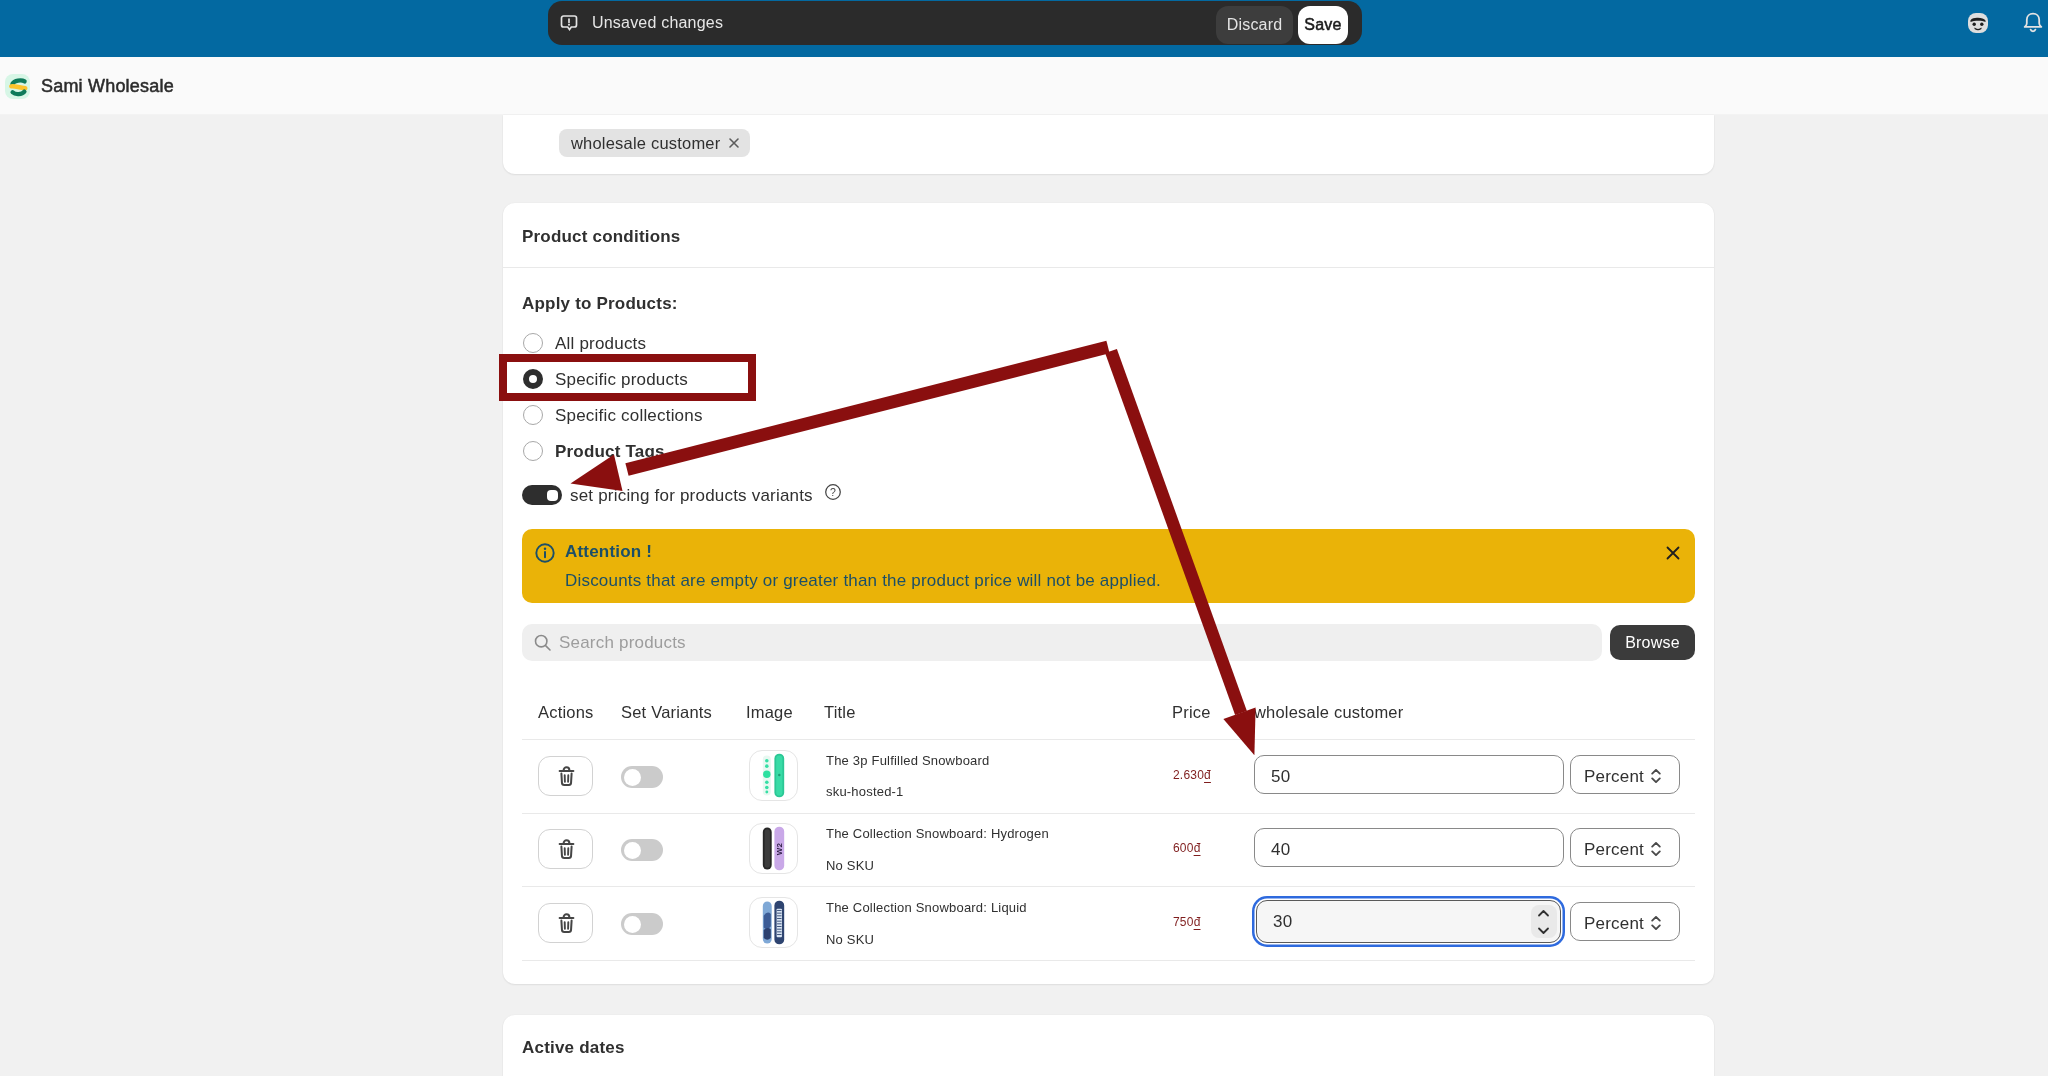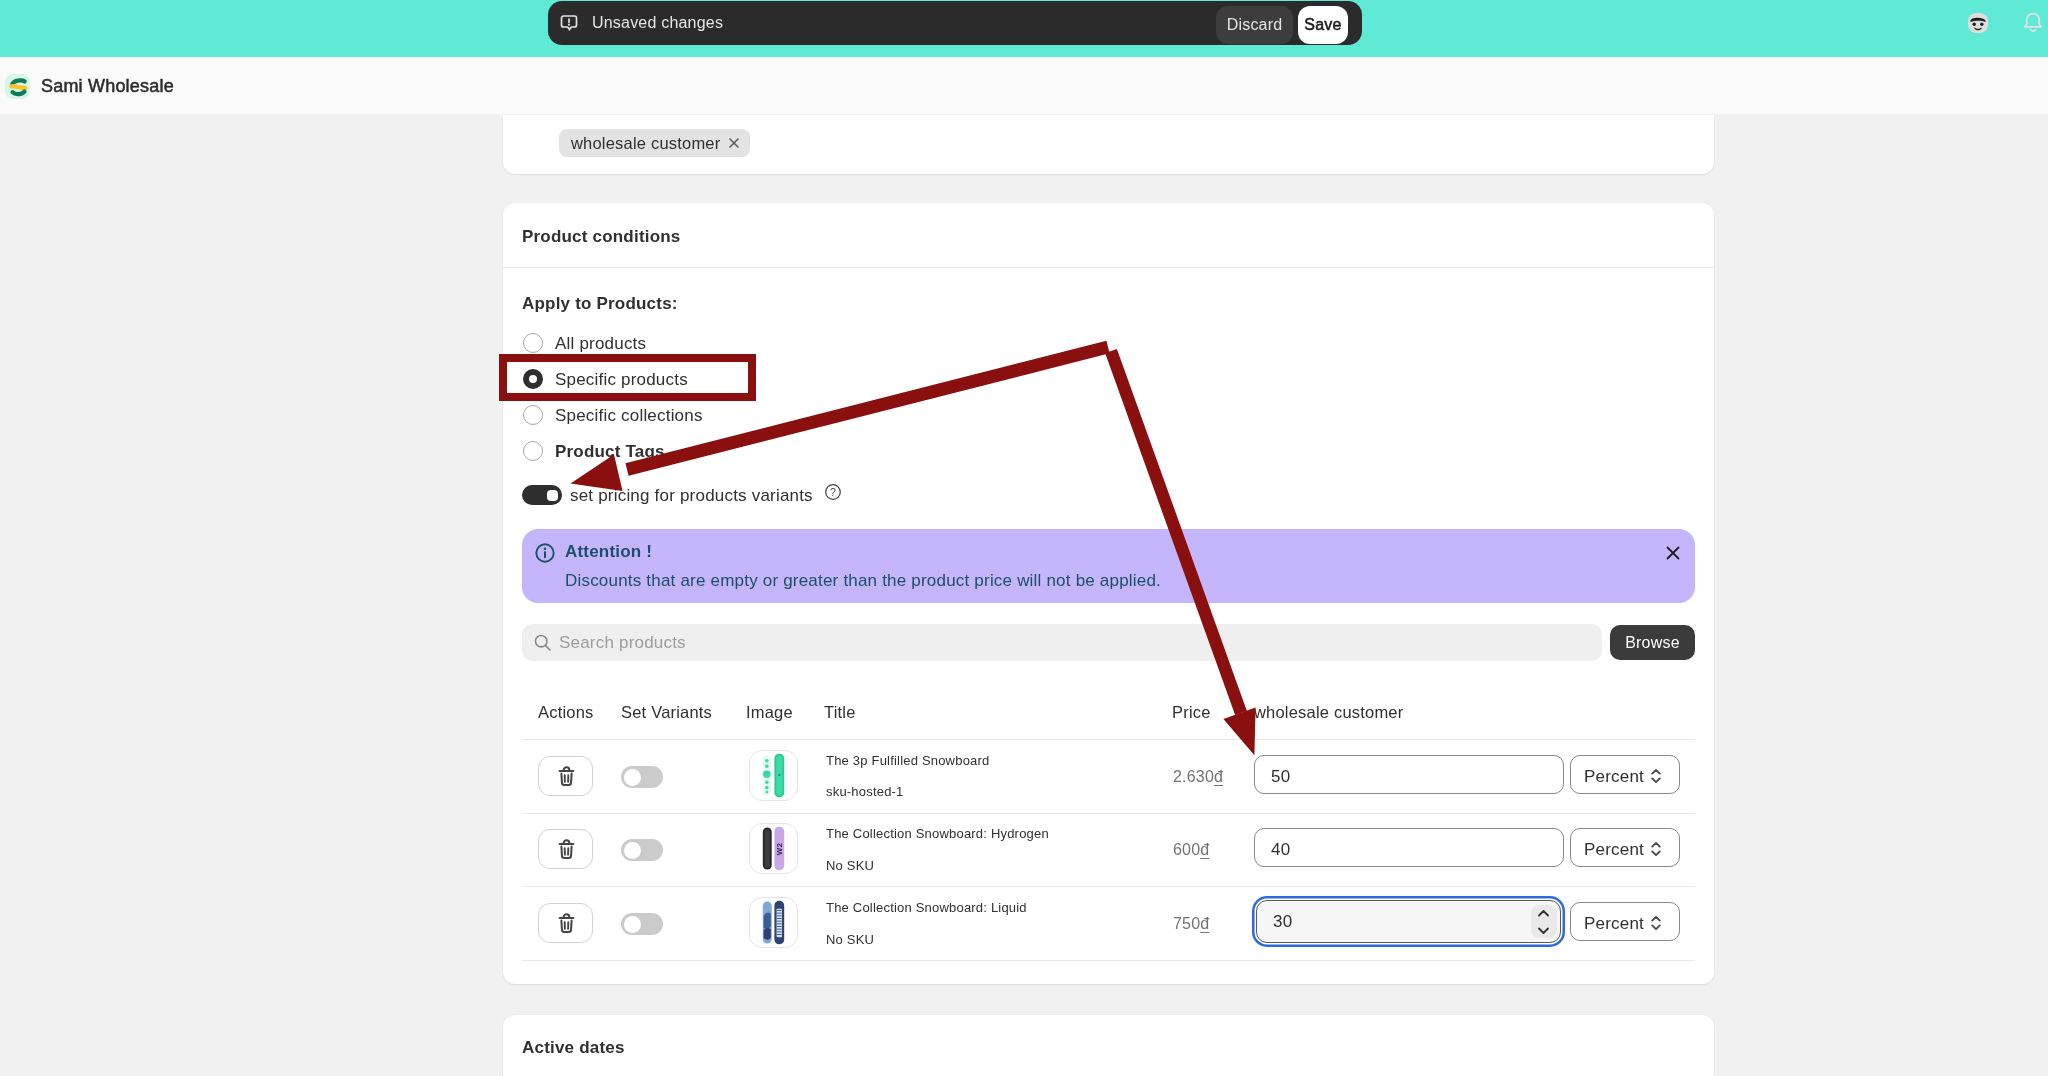--- a/index.html
+++ b/index.html
@@ -1,20 +1,20 @@
 <!DOCTYPE html>
 <html><head>
 <meta charset="utf-8">
 <style>
   * { margin:0; padding:0; box-sizing:border-box; }
   html,body { width:2048px; height:1076px; overflow:hidden; }
   body { font-family:"Liberation Sans", sans-serif; background:#f1f1f1; position:relative; color:#303030; letter-spacing:0.2px; }
 
   
-  #topbar { position:absolute; left:0; top:0; width:2048px; height:57px; background:#5eead4; }
+  #topbar { position:absolute; left:0; top:0; width:2048px; height:57px; background:#0369a1; }
   #savebar { position:absolute; left:548px; top:1px; width:814px; height:44px; background:#2b2b2b; border-radius:14px; }
   #savebar .msg { position:absolute; left:44px; top:0; height:44px; line-height:44px; color:#e6e6e6; font-size:16px; }
   #savebar svg.bub { position:absolute; left:12px; top:13px; }
   #btn-discard { position:absolute; left:668px; top:5px; width:77px; height:38px; background:#3d3d3d; border-radius:12px; color:#e3e3e3; font-size:16px; text-align:center; line-height:38px; }
   #btn-save { position:absolute; left:750px; top:5px; width:50px; height:38px; background:#ffffff; border-radius:12px; color:#1a1a1a; font-size:16px; font-weight:400; -webkit-text-stroke:0.5px #1a1a1a; text-align:center; line-height:38px; }
 
   
   #appbar { position:absolute; left:0; top:57px; width:2048px; height:58px; background:#fafafa; border-bottom:1px solid #f3f3f3; }
   #applogo { position:absolute; left:5px; top:17px; width:25px; height:25px; border-radius:8px; background:#d7f6e6; }
   #appname { position:absolute; left:41px; top:0; height:58px; line-height:58px; font-size:18px; font-weight:400; -webkit-text-stroke:0.5px #2b2b2b; color:#2b2b2b; }
@@ -35,39 +35,39 @@
   
   .radio { position:absolute; left:20px; width:20px; height:20px; border-radius:50%; border:1.6px solid #a8a8a8; background:#fff; }
   .radio.sel { border:6px solid #2e2e2e; }
   .rlabel { position:absolute; left:52px; font-size:17px; color:#303030; }
 
   
   .toggle-on { position:absolute; left:19px; top:282px; width:40px; height:20px; background:#2e2e2e; border-radius:10px; }
   .toggle-on .knob { position:absolute; right:4px; top:4.5px; width:11px; height:11px; background:#fff; border-radius:4px; }
 
   
-  #banner { position:absolute; left:19px; top:326px; width:1173px; height:74px; background:#c4b5fd; border-radius:16px; color:#1c4f68; }
+  #banner { position:absolute; left:19px; top:326px; width:1173px; height:74px; background:#eab308; border-radius:10px; color:#1c4f68; }
 
   
   #search { position:absolute; left:19px; top:421px; width:1080px; height:37px; background:#efefef; border-radius:10px; }
   #search .ph { position:absolute; left:37px; top:0; line-height:37px; font-size:17px; color:#9d9d9d; }
   #browse { position:absolute; left:1107px; top:422px; width:85px; height:35px; background:#3b3b3b; border-radius:10px;
             color:#fff; font-size:16px; text-align:center; line-height:35px; }
 
   
   .th { position:absolute; top:500px; font-size:16.5px; color:#303030; }
   .hr { position:absolute; left:19px; width:1173px; height:1px; background:#e9e9e9; }
 
   .trash { position:absolute; left:35px; width:55px; height:40px; border:1px solid #d2d2d2; border-radius:12px; background:#fff; }
   .trash svg { position:absolute; left:17px; top:9px; }
   .minitoggle { position:absolute; left:118px; width:42px; height:22px; background:#cbcbcb; border-radius:11px; }
   .minitoggle .knob { position:absolute; left:2.5px; top:2.5px; width:17px; height:17px; background:#fff; border-radius:50%; }
   .thumb { position:absolute; left:246px; width:49px; height:51px; border:1px solid #e5e5e5; border-radius:13px; background:#fff; overflow:hidden; }
   .t1 { position:absolute; left:323px; font-size:13px; color:#303030; }
-  .price { position:absolute; left:670px; font-size:16px; color:#737373; }
+  .price { position:absolute; left:670px; font-size:12px; color:#7f1d1d; }
   .din { position:absolute; left:751px; width:310px; height:39px; border:1.4px solid #898989; border-radius:10px; background:#fff;
          font-size:17px; color:#303030; line-height:41px; padding-left:16px; }
   .pct { position:absolute; left:1067px; width:110px; height:39px; border:1.4px solid #898989; border-radius:10px; background:#fff;
          font-size:17px; color:#303030; line-height:41px; padding-left:13px; }
   .pct svg { position:absolute; right:17px; top:11px; }
   .u { text-decoration:underline; text-underline-offset:2.5px; }
 
   .din.focus { left:753px; width:305px; height:43px; background:#f6f6f6; border:1.4px solid #5a5a5a; border-radius:11px;
                box-shadow:0 0 0 1.5px #ffffff, 0 0 0 4px #2e6ade; line-height:42px; }
   .spin { position:absolute; right:3.5px; top:4px; width:26px; height:33px; background:#e9e9e9; border-radius:8px; }

